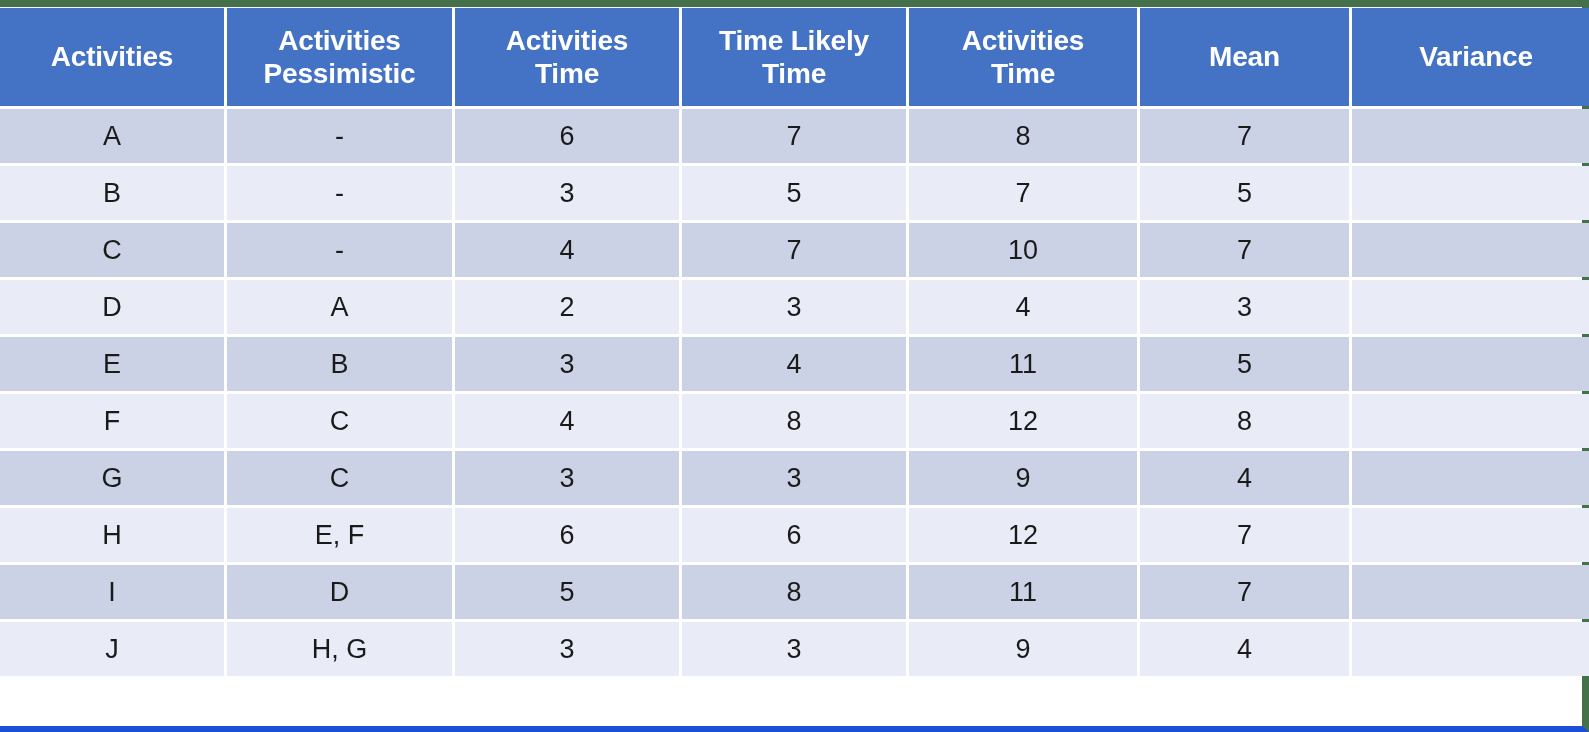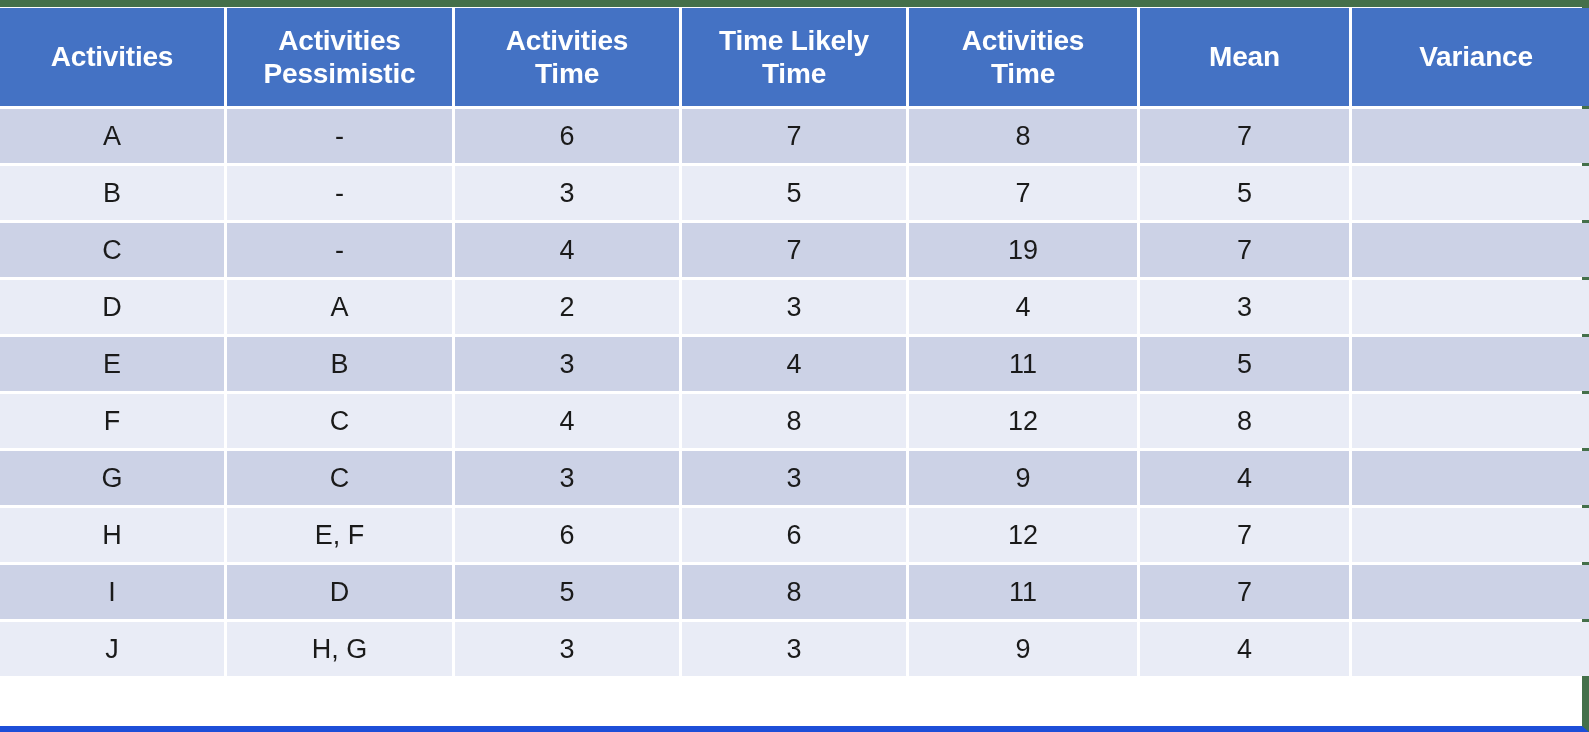--- a/index.html
+++ b/index.html
@@ -115,21 +115,21 @@
           <td>5</td>
           <td>7</td>
           <td>5</td>
           <td class="empty-cell">&nbsp;</td>
         </tr>
         <tr class="row-odd">
           <td>C</td>
           <td>-</td>
           <td>4</td>
           <td>7</td>
-          <td>19</td>
+          <td>10</td>
           <td>7</td>
           <td class="empty-cell">&nbsp;</td>
         </tr>
         <tr class="row-even">
           <td>D</td>
           <td>A</td>
           <td>2</td>
           <td>3</td>
           <td>4</td>
           <td>3</td>

